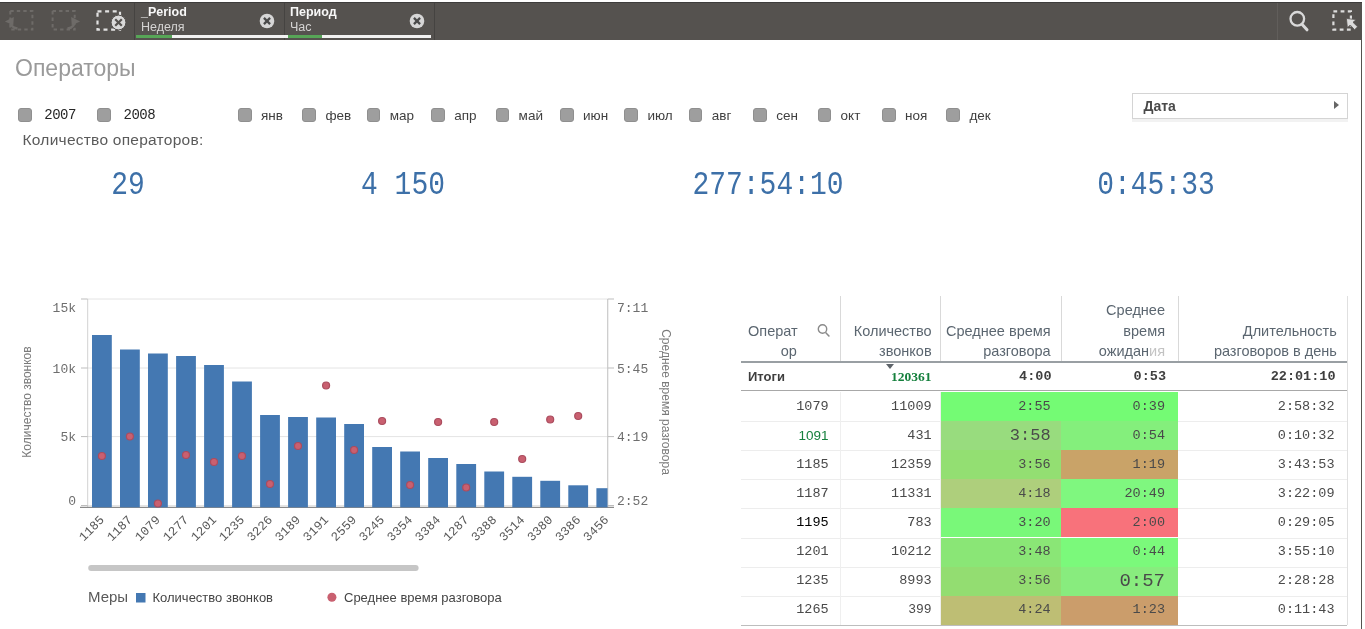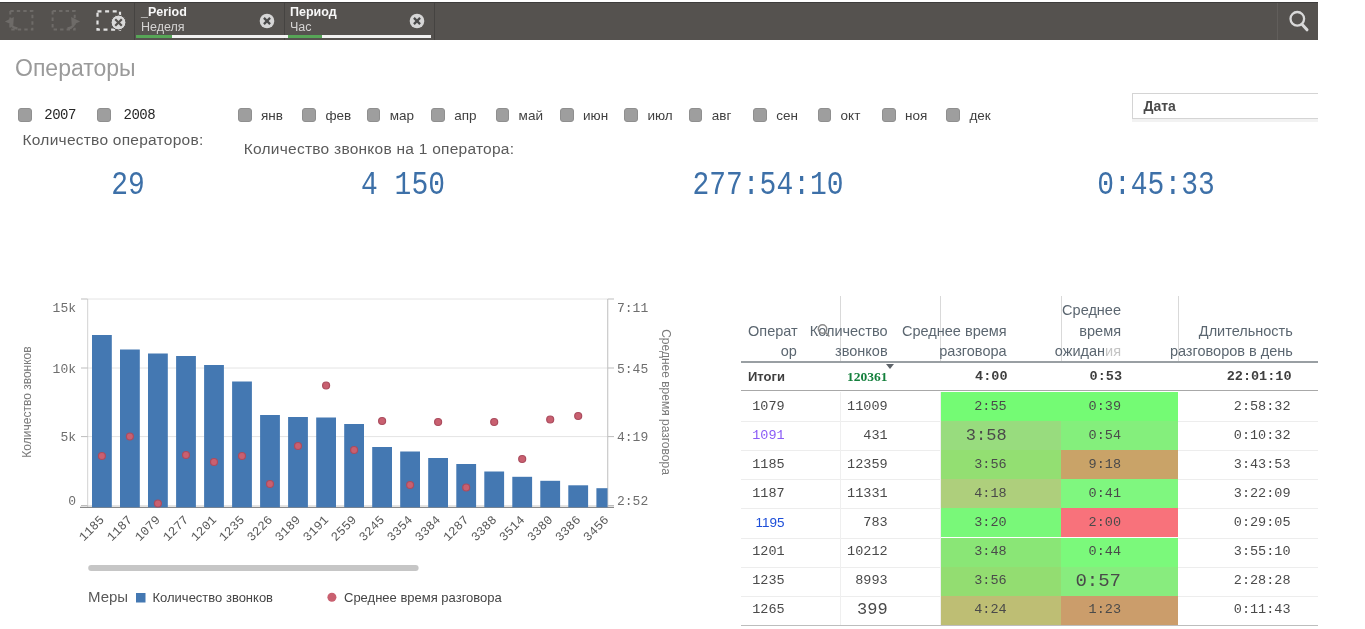--- a/index.html
+++ b/index.html
@@ -1,16 +1,16 @@
 <!DOCTYPE html>
 <html><head><meta charset="utf-8">
 <style>
 * { margin:0; padding:0; }
 body { font-family:"Liberation Sans", sans-serif; }
-#page { position:relative; width:1318px; height:629px; background:#fff; overflow:hidden; }
+#page { position:relative; width:1318px; height:629px; background:#fff; overflow:hidden;padding-left:44px; }
 </style></head>
 <body>
 <div id="page">
 <div style="position:absolute;left:0;top:0;width:1365px;height:1.5px;background:#fff"></div>
 <div style="position:absolute;left:0;top:1.5px;width:1365px;height:38.5px;background:#55524f;border-top:1px solid #3e3d3c;box-sizing:border-box"></div>
 <div style="position:absolute;left:133.5px;top:2.5px;width:1px;height:37px;background:#454341"></div>
 <div style="position:absolute;left:284px;top:2.5px;width:1px;height:37px;background:#454341"></div>
 <div style="position:absolute;left:433.5px;top:2.5px;width:1px;height:37px;background:#454341"></div>
 <div style="position:absolute;left:1277px;top:2.5px;width:1px;height:37px;background:#615e5b"></div>
 <svg style="position:absolute;left:2px;top:6px" width="34" height="28" viewBox="0 0 34 28">
@@ -86,21 +86,20 @@
 <div style="position:absolute;left:840.6px;top:107.5px;font-size:13.5px;color:#404040;height:15px;line-height:15px">окт</div>
 <div style="position:absolute;width:13.5px;height:13.5px;background:#9e9e9e;border:1px solid #8f8f8f;border-radius:3px;box-sizing:border-box;top:108px;left:882.0px"></div>
 <div style="position:absolute;left:905.0px;top:107.5px;font-size:13.5px;color:#404040;height:15px;line-height:15px">ноя</div>
 <div style="position:absolute;width:13.5px;height:13.5px;background:#9e9e9e;border:1px solid #8f8f8f;border-radius:3px;box-sizing:border-box;top:108px;left:946.4px"></div>
 <div style="position:absolute;left:969.4px;top:107.5px;font-size:13.5px;color:#404040;height:15px;line-height:15px">дек</div>
 <div style="position:absolute;left:1131.5px;top:92.5px;width:216.5px;height:26.5px;background:#fff;border:1px solid #d4d4d4;box-sizing:border-box;box-shadow:0 3px 0 rgba(0,0,0,0.05)"></div>
 <div style="position:absolute;left:1143.5px;top:98px;font-size:14px;font-weight:bold;color:#4a4a4a">Дата</div>
 <div style="position:absolute;left:1334px;top:101px;width:0;height:0;border-top:4.5px solid transparent;border-bottom:4.5px solid transparent;border-left:5.5px solid #666"></div>
 <div style="position:absolute;font-size:15.5px;letter-spacing:0.25px;line-height:15px;color:#5a5a5a;white-space:nowrap;transform:translateX(-50%);left:113px;top:132px">Количество операторов:</div>
 <div style="position:absolute;font-family:'Liberation Mono',monospace;font-size:33px;line-height:33px;color:#3d70a8;white-space:nowrap;transform:translateX(-50%) scaleX(0.8466);left:127.5px;top:168.9px">29</div>
-<div style="position:absolute;font-size:15.5px;letter-spacing:0.25px;line-height:15px;color:#5a5a5a;white-space:nowrap;transform:translateX(-50%);left:379px;top:140.8px">Количество звонков на 1 оператора:</div>
 <div style="position:absolute;font-family:'Liberation Mono',monospace;font-size:33px;line-height:33px;color:#3d70a8;white-space:nowrap;transform:translateX(-50%) scaleX(0.8466);left:402.5px;top:168.9px">4 150</div>
 <div style="position:absolute;font-family:'Liberation Mono',monospace;font-size:33px;line-height:33px;color:#3d70a8;white-space:nowrap;transform:translateX(-50%) scaleX(0.8466);left:767.5px;top:168.9px">277:54:10</div>
 <div style="position:absolute;font-family:'Liberation Mono',monospace;font-size:33px;line-height:33px;color:#3d70a8;white-space:nowrap;transform:translateX(-50%) scaleX(0.8466);left:1156px;top:168.9px">0:45:33</div>
 <svg style="position:absolute;left:0;top:262px" width="700" height="367" viewBox="0 0 700 367">
 <line x1="88" y1="37.0" x2="607.5" y2="37.0" stroke="#e4e4e4" stroke-width="1"></line>
 <line x1="88" y1="106.0" x2="607.5" y2="106.0" stroke="#e4e4e4" stroke-width="1"></line>
 <line x1="88" y1="174.6" x2="607.5" y2="174.6" stroke="#e4e4e4" stroke-width="1"></line>
 <line x1="88" y1="243.5" x2="607.5" y2="243.5" stroke="#e4e4e4" stroke-width="1"></line>
 <line x1="87.7" y1="37.0" x2="87.7" y2="245.3" stroke="#d2d2d2" stroke-width="1"></line>
 <line x1="607.7" y1="37.0" x2="607.7" y2="245.3" stroke="#c9c9c9" stroke-width="1.2"></line>
@@ -217,45 +216,45 @@
 <div style="position:absolute;left:940.5px;top:392.0px;width:120.0px;height:29.1px;background:#74fb74"></div>
 <div style="position:absolute;left:1061.0px;top:392.0px;width:116.5px;height:29.1px;background:#74fb74"></div>
 <div style="position:absolute;font-family:'Liberation Mono',monospace;font-size:13.5px;color:#4a4a4a;height:16px;line-height:16px;right:533.4px;top:398.6px">1079</div>
 <div style="position:absolute;font-family:'Liberation Mono',monospace;font-size:13.5px;color:#4a4a4a;height:16px;line-height:16px;right:430.4px;top:398.6px">11009</div>
 <div style="position:absolute;font-family:'Liberation Mono',monospace;font-size:13.5px;color:#4a4a4a;height:16px;line-height:16px;right:311.4000000000001px;top:398.6px">2:55</div>
 <div style="position:absolute;font-family:'Liberation Mono',monospace;font-size:13.5px;color:#4a4a4a;height:16px;line-height:16px;right:197.0px;top:398.6px">0:39</div>
 <div style="position:absolute;font-family:'Liberation Mono',monospace;font-size:13.5px;color:#4a4a4a;height:16px;line-height:16px;right:27.5px;top:398.6px">2:58:32</div>
 <div style="position:absolute;left:741px;top:421.1px;width:606px;height:1px;background:rgba(0,0,0,0.07)"></div>
 <div style="position:absolute;left:940.5px;top:421.1px;width:120.0px;height:29.1px;background:#98dc7e"></div>
 <div style="position:absolute;left:1061.0px;top:421.1px;width:116.5px;height:29.1px;background:#84ef7c"></div>
-<div style="position:absolute;font-family:Liberation Mono, monospace;font-size:13.5px;color:#8b5cf6;height:16px;line-height:16px;right:533.4px;top:427.7px">1091</div>
+<div style="position:absolute;font-family:Liberation Sans, sans-serif;font-size:13.5px;color:#15803d;height:16px;line-height:16px;right:533.4px;top:427.7px">1091</div>
 <div style="position:absolute;font-family:'Liberation Mono',monospace;font-size:13.5px;color:#4a4a4a;height:16px;line-height:16px;right:430.4px;top:427.7px">431</div>
 <div style="position:absolute;font-family:'Liberation Mono',monospace;font-size:17px;color:#4a4a4a;height:16px;line-height:16px;right:311.4000000000001px;top:427.7px">3:58</div>
 <div style="position:absolute;font-family:'Liberation Mono',monospace;font-size:13.5px;color:#4a4a4a;height:16px;line-height:16px;right:197.0px;top:427.7px">0:54</div>
 <div style="position:absolute;font-family:'Liberation Mono',monospace;font-size:13.5px;color:#4a4a4a;height:16px;line-height:16px;right:27.5px;top:427.7px">0:10:32</div>
 <div style="position:absolute;left:741px;top:450.2px;width:606px;height:1px;background:rgba(0,0,0,0.07)"></div>
 <div style="position:absolute;left:940.5px;top:450.2px;width:120.0px;height:29.1px;background:#93df72"></div>
 <div style="position:absolute;left:1061.0px;top:450.2px;width:116.5px;height:29.1px;background:#c9a368"></div>
 <div style="position:absolute;font-family:'Liberation Mono',monospace;font-size:13.5px;color:#4a4a4a;height:16px;line-height:16px;right:533.4px;top:456.8px">1185</div>
 <div style="position:absolute;font-family:'Liberation Mono',monospace;font-size:13.5px;color:#4a4a4a;height:16px;line-height:16px;right:430.4px;top:456.8px">12359</div>
 <div style="position:absolute;font-family:'Liberation Mono',monospace;font-size:13.5px;color:#4a4a4a;height:16px;line-height:16px;right:311.4000000000001px;top:456.8px">3:56</div>
-<div style="position:absolute;font-family:'Liberation Mono',monospace;font-size:13.5px;color:#4a4a4a;height:16px;line-height:16px;right:197.0px;top:456.8px">9:18</div>
+<div style="position:absolute;font-family:'Liberation Mono',monospace;font-size:13.5px;color:#4a4a4a;height:16px;line-height:16px;right:197.0px;top:456.8px">1:19</div>
 <div style="position:absolute;font-family:'Liberation Mono',monospace;font-size:13.5px;color:#4a4a4a;height:16px;line-height:16px;right:27.5px;top:456.8px">3:43:53</div>
 <div style="position:absolute;left:741px;top:479.3px;width:606px;height:1px;background:rgba(0,0,0,0.07)"></div>
 <div style="position:absolute;left:940.5px;top:479.3px;width:120.0px;height:29.1px;background:#aecf7c"></div>
 <div style="position:absolute;left:1061.0px;top:479.3px;width:116.5px;height:29.1px;background:#7ff77f"></div>
 <div style="position:absolute;font-family:'Liberation Mono',monospace;font-size:13.5px;color:#4a4a4a;height:16px;line-height:16px;right:533.4px;top:485.9px">1187</div>
 <div style="position:absolute;font-family:'Liberation Mono',monospace;font-size:13.5px;color:#4a4a4a;height:16px;line-height:16px;right:430.4px;top:485.9px">11331</div>
 <div style="position:absolute;font-family:'Liberation Mono',monospace;font-size:13.5px;color:#4a4a4a;height:16px;line-height:16px;right:311.4000000000001px;top:485.9px">4:18</div>
-<div style="position:absolute;font-family:'Liberation Mono',monospace;font-size:13.5px;color:#4a4a4a;height:16px;line-height:16px;right:197.0px;top:485.9px">0:41</div>
+<div style="position:absolute;font-family:'Liberation Mono',monospace;font-size:13.5px;color:#4a4a4a;height:16px;line-height:16px;right:197.0px;top:485.9px">20:49</div>
 <div style="position:absolute;font-family:'Liberation Mono',monospace;font-size:13.5px;color:#4a4a4a;height:16px;line-height:16px;right:27.5px;top:485.9px">3:22:09</div>
 <div style="position:absolute;left:741px;top:508.4px;width:606px;height:1px;background:rgba(0,0,0,0.07)"></div>
 <div style="position:absolute;left:940.5px;top:508.4px;width:120.0px;height:29.1px;background:#79f879"></div>
 <div style="position:absolute;left:1061.0px;top:508.4px;width:116.5px;height:29.1px;background:#f8727b"></div>
-<div style="position:absolute;font-family:Liberation Sans, sans-serif;font-size:13.5px;color:#1d4ed8;height:16px;line-height:16px;right:533.4px;top:515.0px">1195</div>
+<div style="position:absolute;font-family:Liberation Mono, monospace;font-size:13.5px;color:#000000;height:16px;line-height:16px;right:533.4px;top:515.0px">1195</div>
 <div style="position:absolute;font-family:'Liberation Mono',monospace;font-size:13.5px;color:#4a4a4a;height:16px;line-height:16px;right:430.4px;top:515.0px">783</div>
 <div style="position:absolute;font-family:'Liberation Mono',monospace;font-size:13.5px;color:#4a4a4a;height:16px;line-height:16px;right:311.4000000000001px;top:515.0px">3:20</div>
 <div style="position:absolute;font-family:'Liberation Mono',monospace;font-size:13.5px;color:#4a4a4a;height:16px;line-height:16px;right:197.0px;top:515.0px">2:00</div>
 <div style="position:absolute;font-family:'Liberation Mono',monospace;font-size:13.5px;color:#4a4a4a;height:16px;line-height:16px;right:27.5px;top:515.0px">0:29:05</div>
 <div style="position:absolute;left:741px;top:537.5px;width:606px;height:1px;background:rgba(0,0,0,0.07)"></div>
 <div style="position:absolute;left:940.5px;top:537.5px;width:120.0px;height:29.1px;background:#8ae676"></div>
 <div style="position:absolute;left:1061.0px;top:537.5px;width:116.5px;height:29.1px;background:#7bf97b"></div>
 <div style="position:absolute;font-family:'Liberation Mono',monospace;font-size:13.5px;color:#4a4a4a;height:16px;line-height:16px;right:533.4px;top:544.1px">1201</div>
 <div style="position:absolute;font-family:'Liberation Mono',monospace;font-size:13.5px;color:#4a4a4a;height:16px;line-height:16px;right:430.4px;top:544.1px">10212</div>
 <div style="position:absolute;font-family:'Liberation Mono',monospace;font-size:13.5px;color:#4a4a4a;height:16px;line-height:16px;right:311.4000000000001px;top:544.1px">3:48</div>
@@ -266,21 +265,21 @@
 <div style="position:absolute;left:1061.0px;top:566.6px;width:116.5px;height:29.1px;background:#88ec7e"></div>
 <div style="position:absolute;font-family:'Liberation Mono',monospace;font-size:13.5px;color:#4a4a4a;height:16px;line-height:16px;right:533.4px;top:573.2px">1235</div>
 <div style="position:absolute;font-family:'Liberation Mono',monospace;font-size:13.5px;color:#4a4a4a;height:16px;line-height:16px;right:430.4px;top:573.2px">8993</div>
 <div style="position:absolute;font-family:'Liberation Mono',monospace;font-size:13.5px;color:#4a4a4a;height:16px;line-height:16px;right:311.4000000000001px;top:573.2px">3:56</div>
 <div style="position:absolute;font-family:'Liberation Mono',monospace;font-size:19px;color:#4a4a4a;height:16px;line-height:16px;right:197.0px;top:573.2px">0:57</div>
 <div style="position:absolute;font-family:'Liberation Mono',monospace;font-size:13.5px;color:#4a4a4a;height:16px;line-height:16px;right:27.5px;top:573.2px">2:28:28</div>
 <div style="position:absolute;left:741px;top:595.7px;width:606px;height:1px;background:rgba(0,0,0,0.07)"></div>
 <div style="position:absolute;left:940.5px;top:595.7px;width:120.0px;height:29.1px;background:#bebe74"></div>
 <div style="position:absolute;left:1061.0px;top:595.7px;width:116.5px;height:29.1px;background:#cb9d6b"></div>
 <div style="position:absolute;font-family:'Liberation Mono',monospace;font-size:13.5px;color:#4a4a4a;height:16px;line-height:16px;right:533.4px;top:602.3px">1265</div>
-<div style="position:absolute;font-family:'Liberation Mono',monospace;font-size:17px;color:#4a4a4a;height:16px;line-height:16px;right:430.4px;top:602.3px">399</div>
+<div style="position:absolute;font-family:'Liberation Mono',monospace;font-size:13px;color:#4a4a4a;height:16px;line-height:16px;right:430.4px;top:602.3px">399</div>
 <div style="position:absolute;font-family:'Liberation Mono',monospace;font-size:13.5px;color:#4a4a4a;height:16px;line-height:16px;right:311.4000000000001px;top:602.3px">4:24</div>
 <div style="position:absolute;font-family:Liberation Mono, monospace;font-size:13.5px;color:#4a4a4a;height:16px;line-height:16px;right:197.0px;top:602.3px">1:23</div>
 <div style="position:absolute;font-family:'Liberation Mono',monospace;font-size:13.5px;color:#4a4a4a;height:16px;line-height:16px;right:27.5px;top:602.3px">0:11:43</div>
 <div style="position:absolute;left:741px;top:624.8px;width:606px;height:1px;background:#bdbdbd"></div>
 <div style="position:absolute;left:839.5px;top:392px;width:1px;height:233.4px;background:#efefef"></div>
 <div style="position:absolute;left:940.0px;top:392px;width:1px;height:233.4px;background:#efefef"></div>
 <div style="position:absolute;left:1346.5px;top:296px;width:1px;height:329px;background:#e0e0e0"></div>
 <div style="position:absolute;left:1360.5px;top:40px;width:4.5px;height:589px;background:#55524f"></div>
 </div>
 

